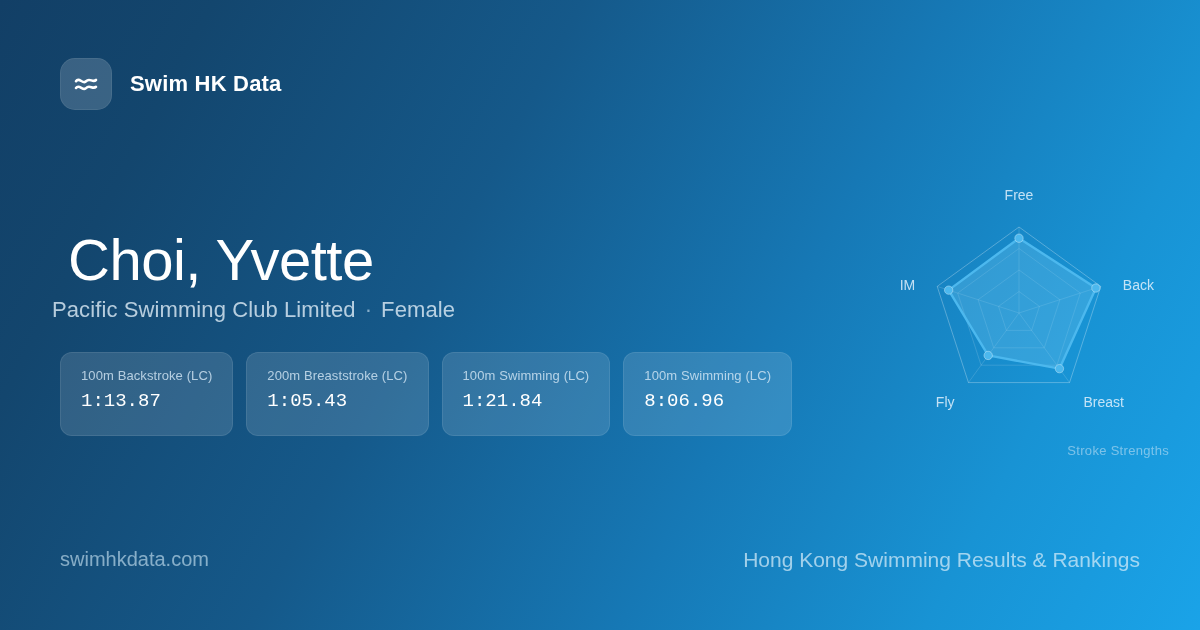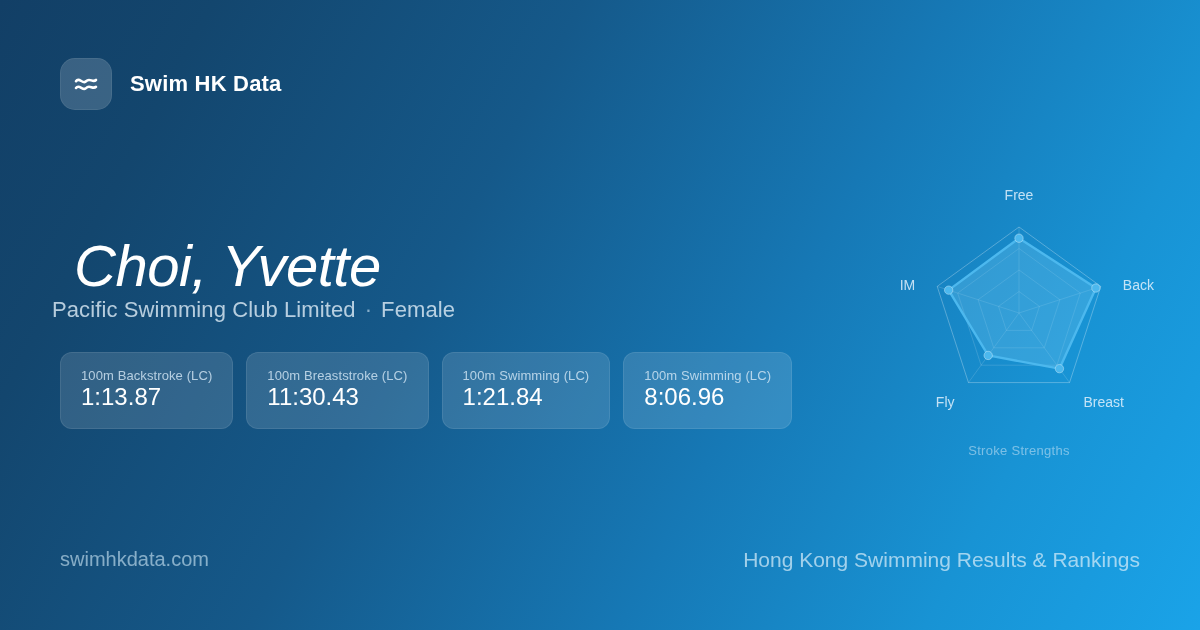--- a/index.html
+++ b/index.html
@@ -52,27 +52,26 @@
     font-size: 22px;
     font-weight: bold;
     letter-spacing: 0.2px;
   }
 
   
   .athlete-name {
     position: absolute;
     left: 60px;
     top: 222px;
-    margin: 14px;
+    margin: 8px;
     color: #ffffff;
     font-size: 58px;
     font-weight: normal;
     letter-spacing: -0.5px;
     line-height: 1.05;
-    font-style: italic;
   }
   .athlete-meta {
     position: absolute;
     left: 52px;
     top: 297px;
     color: rgba(224, 238, 248, 0.80);
     font-size: 22px;
     letter-spacing: 0.1px;
     white-space: nowrap;
   }
@@ -86,51 +85,53 @@
     position: absolute;
     left: 60px;
     top: 352px;
     display: flex;
     gap: 13px;
   }
   .card {
     background: rgba(255, 255, 255, 0.13);
     border: 1px solid rgba(255, 255, 255, 0.085);
     border-radius: 12px;
-    padding: 15px 20px 17px 20px;
+    padding: 15px 20px 23px 20px;
     min-width: 106px;
     box-sizing: border-box;
   }
   .card-label {
     color: rgba(214, 233, 246, 0.80);
     font-size: 13px;
     white-space: nowrap;
     letter-spacing: 0.1px;
   }
   .card-time {
+    margin-top: 7px;
     color: #ffffff;
-    font-size: 24px;
+    font-size: 19px;
     letter-spacing: 0px;
     white-space: nowrap;
+    font-family: Liberation Mono, monospace;
   }
 
   
   .radar-wrap {
     position: absolute;
     left: 869px;
     top: 170px;
     width: 300px;
     height: 300px;
   }
   .radar-caption {
     position: absolute;
     left: 869px;
     top: 443px;
     width: 300px;
-    text-align: center;
+    text-align: right;
     color: rgba(205, 230, 246, 0.55);
     font-size: 13px;
     letter-spacing: 0.3px;
   }
 
   
   .footer-left {
     position: absolute;
     left: 60px;
     top: 548px;
@@ -165,22 +166,22 @@
   <div class="athlete-meta">
     <span>Pacific Swimming Club Limited</span><span class="meta-sep">·</span><span>Female</span>
   </div>
 
   <div class="cards">
     <div class="card">
       <div class="card-label">100m Backstroke (LC)</div>
       <div class="card-time">1:13.87</div>
     </div>
     <div class="card">
-      <div class="card-label">100m Breaststroke (LC)</div>
-      <div class="card-time">11:30.43</div>
+      <div class="card-label">200m Breaststroke (LC)</div>
+      <div class="card-time">1:05.43</div>
     </div>
     <div class="card">
       <div class="card-label">100m Swimming (LC)</div>
       <div class="card-time">1:21.84</div>
     </div>
     <div class="card">
       <div class="card-label">100m Swimming (LC)</div>
       <div class="card-time">8:06.96</div>
     </div>
   </div>

